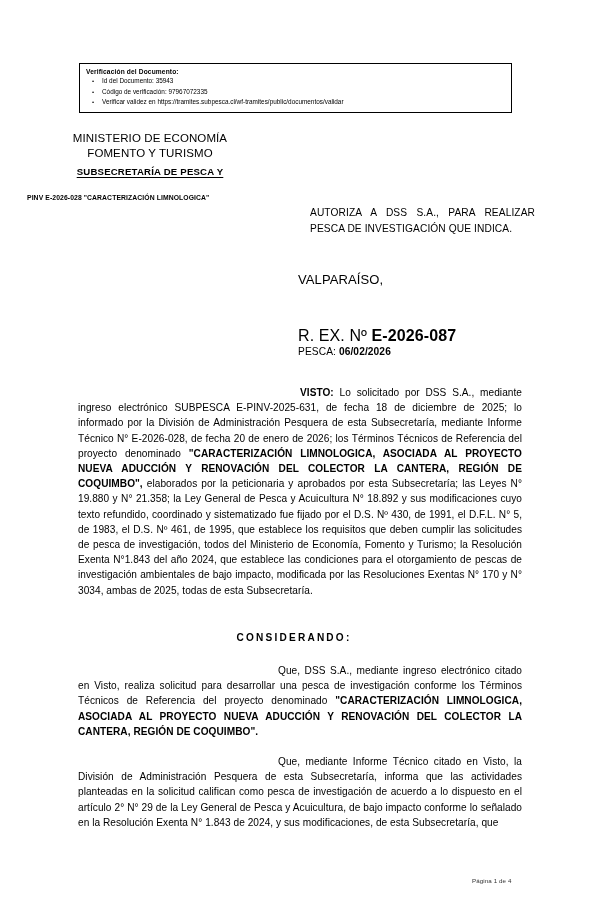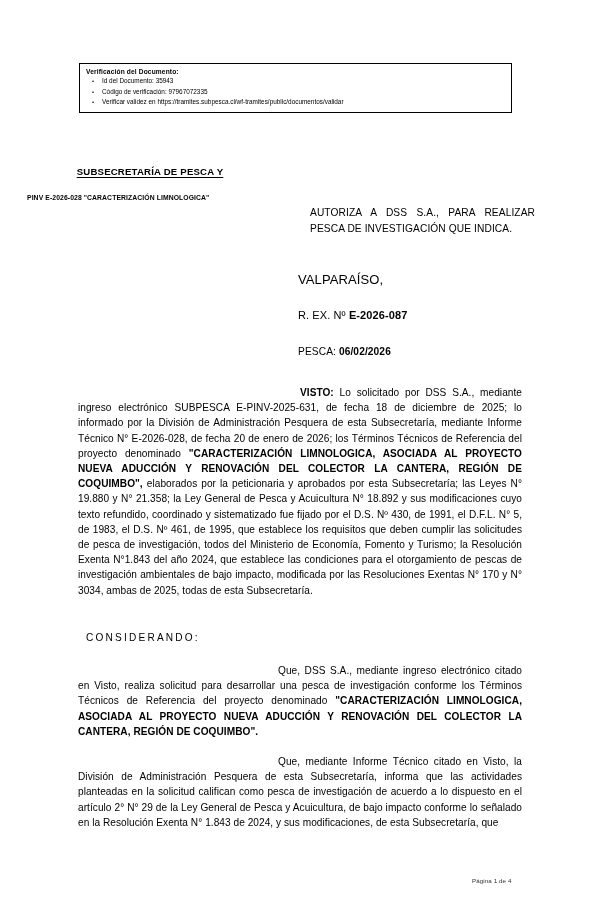--- a/index.html
+++ b/index.html
@@ -105,22 +105,22 @@
   .doc-place {
     position: absolute;
     left: 298px;
     top: 272px;
     font-size: 13px;
     letter-spacing: 0.1px;
   }
   .doc-resnum {
     position: absolute;
     left: 298px;
-    top: 309px;
-    font-size: 11px;
+    top: 327px;
+    font-size: 16px;
     letter-spacing: 0.1px;
   }
   .doc-resnum b { font-weight: bold; }
   .doc-date {
     position: absolute;
     left: 298px;
     top: 346px;
     font-size: 10.2px;
     letter-spacing: 0.1px;
   }
@@ -137,25 +137,26 @@
     letter-spacing: 0.05px;
     hyphens: none;
   }
   .body-par b { font-weight: bold; margin-top: 44px; }
   .indent { display: inline-block; width: 222px; }
   .indent-sm { display: inline-block; width: 200px; }
 
   #par-visto   { top: 385px; }
   #considerando-head {
     position: absolute;
-    left: 86px;
+    left: 72px;
     width: 444px;
     top: 632px;
+    text-align: center;
     font-size: 10.1px;
-    font-weight: normal;
+    font-weight: bold;
     letter-spacing: 2.2px;
   }
   #par-cons-1  { top: 663px; }
   #par-cons-2  { top: 754px; }
 
   
   .page-footer {
     position: absolute;
     left: 472px;
     top: 877px;
@@ -170,20 +171,22 @@
 <div class="verif-box">
   <div class="verif-title">Verificación del Documento:</div>
   <ul class="verif-list">
     <li><span class="bullet">•</span><span>Id del Documento: 35943</span></li>
     <li><span class="bullet">•</span><span>Código de verificación: 97967072335</span></li>
     <li><span class="bullet">•</span><span>Verificar validez en https://tramites.subpesca.cl/wf-tramites/public/documentos/validar</span></li>
   </ul>
 </div>
 
 <div class="ministry">
+  <div>MINISTERIO DE ECONOMÍA</div>
+  <div>FOMENTO Y TURISMO</div>
 </div>
 
 <div class="subsec">
   <div><span>SUBSECRETARÍA DE PESCA Y</span></div>
 </div>
 
 <div class="pinv-code">PINV E-2026-028 "CARACTERIZACIÓN LIMNOLOGICA"</div>
 
 <div class="doc-subject">AUTORIZA A DSS S.A., PARA REALIZAR PESCA DE INVESTIGACIÓN QUE INDICA.</div>
 <div class="doc-place">VALPARAÍSO,</div>

